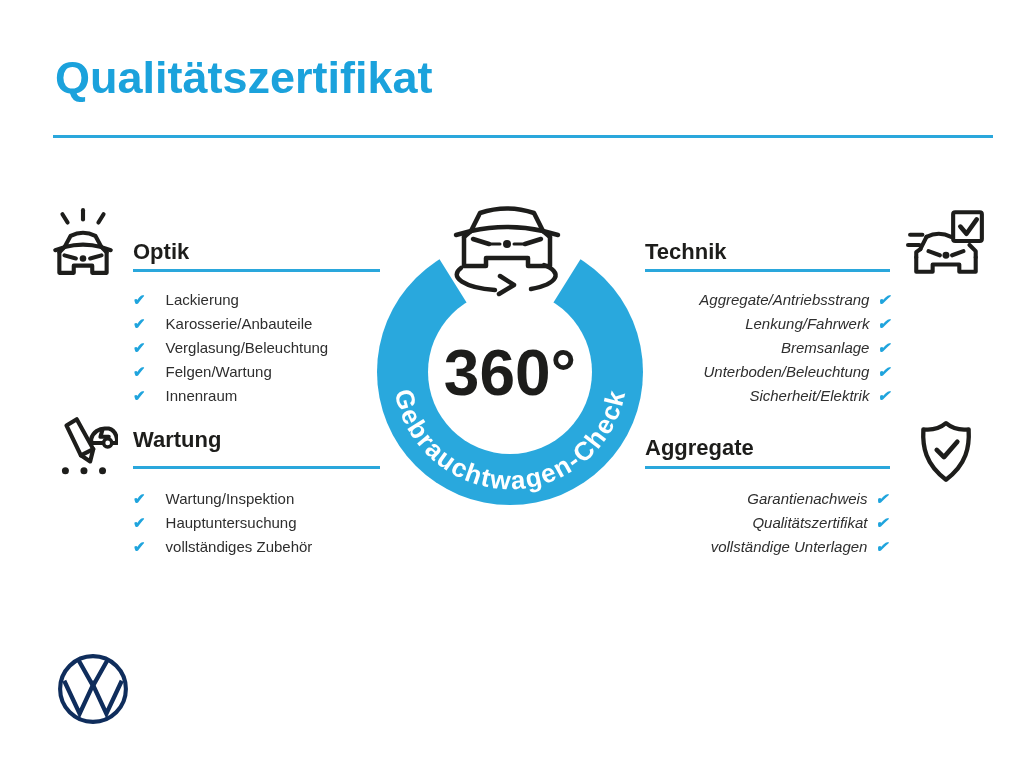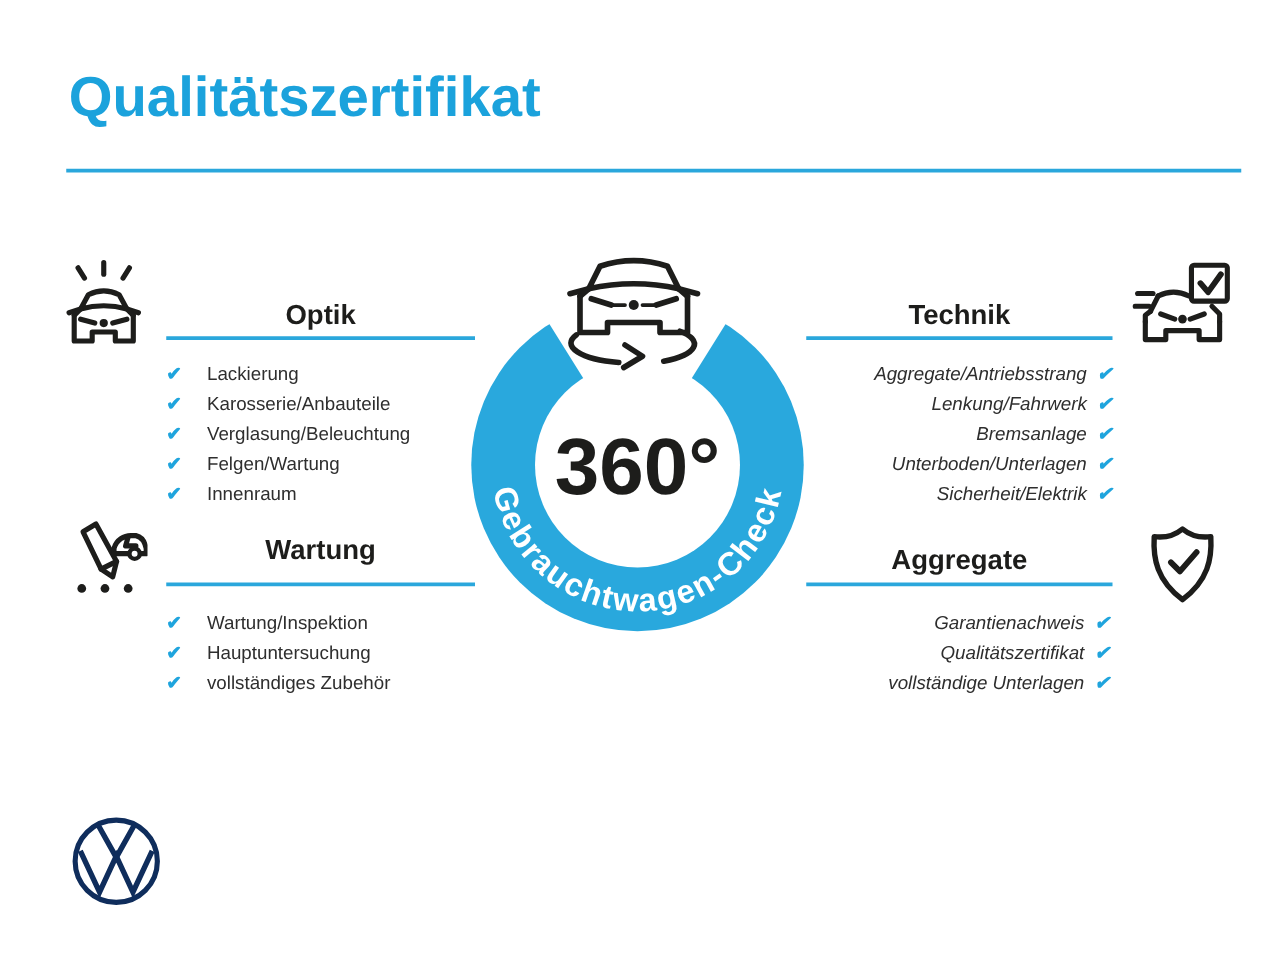--- a/index.html
+++ b/index.html
@@ -5,22 +5,22 @@
   html,body{margin:0;padding:0;}
   body{width:1024px;height:768px;background:#ffffff;overflow:hidden;
        font-family:"Liberation Sans", sans-serif;position:relative;}
   .abs{position:absolute;}
   
   #title{left:55px;top:52px;font-size:45px;font-weight:bold;color:#1ba2dc;letter-spacing:0px;}
   #top-rule{left:53px;top:135px;width:940px;height:3px;background:#2aa7dc;}
   
   .sec-head{font-size:22px;font-weight:bold;color:#1d1d1b;}
   .sec-rule{height:3px;background:#2aa7dc;}
-  .head-left{left:133px;width:247px;text-align:center;}
-  .head-right{left:645px;width:245px;text-align:center;}
+  .head-left{left:133px;width:247px;text-align:left;}
+  .head-right{left:645px;width:245px;text-align:left;}
   
   .list{display:flex;flex-direction:column;}
   .row{height:24.2px;display:flex;align-items:center;}
   .row .label{font-size:15px;color:#2e2e2e;padding-left:12px;}
   .check{color:#1fa4dd;font-size:15px;font-weight:bold;line-height:1;}
   .list-left .check{margin-right:8px;}
   .list-right .row{justify-content:flex-end;font-style:italic;}
   .list-right .check{margin-left:8px;}
   
   .wordmark{font-size:21px;font-weight:bold;color:#0f2d5c;line-height:24px;}
@@ -131,21 +131,21 @@
     </div>
   <div class="row">
       <span class="label">Lenkung/Fahrwerk</span>
       <span class="check">✔</span>
     </div>
   <div class="row">
       <span class="label">Bremsanlage</span>
       <span class="check">✔</span>
     </div>
   <div class="row">
-      <span class="label">Unterboden/Unterlagen</span>
+      <span class="label">Unterboden/Beleuchtung</span>
       <span class="check">✔</span>
     </div>
   <div class="row">
       <span class="label">Sicherheit/Elektrik</span>
       <span class="check">✔</span>
     </div>
 </div>
 
 <svg class="abs" style="left:914px;top:417px" width="64" height="72" viewBox="0 0 62 70">
   <g stroke="#1d1d1b" fill="none" stroke-linecap="round" stroke-linejoin="round">

